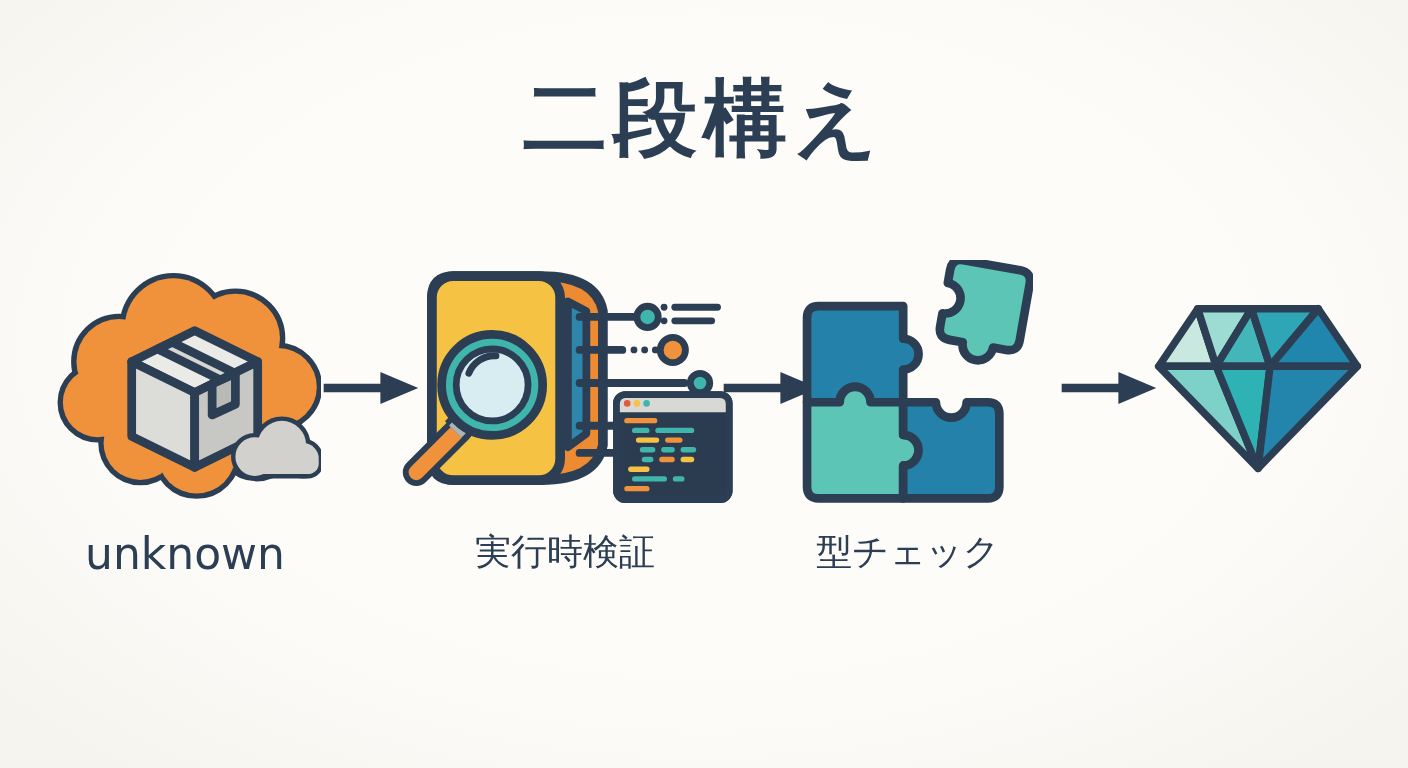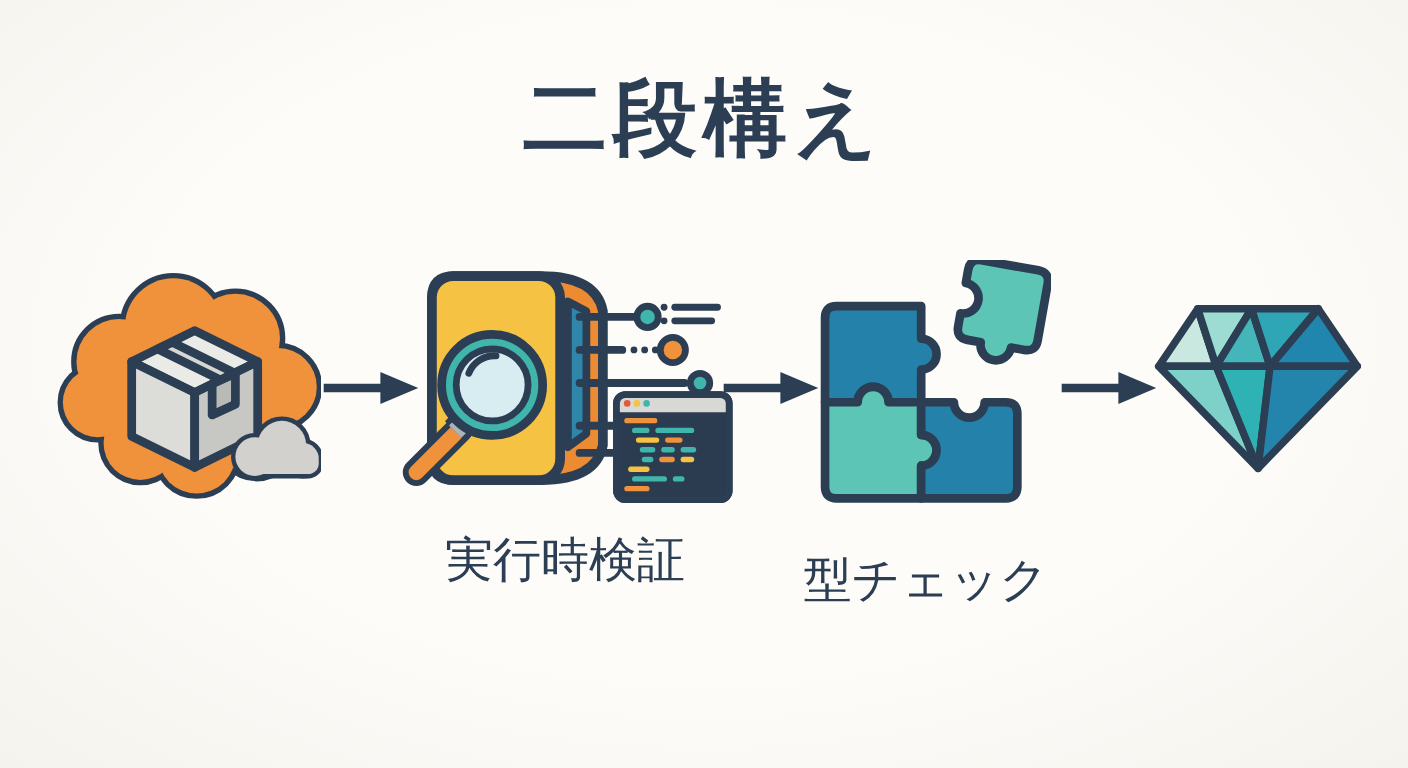--- a/index.html
+++ b/index.html
@@ -27,28 +27,28 @@
     align-items: center;
   }
   .stage .icon-box {
     height: 262px;
     display: flex;
     align-items: center;
     justify-content: center;
   }
   .stage .label {
     margin-top: 14px;
-    font-size: 48px;
+    font-size: 36px;
     font-weight: 500;
     color: #2C3E53;
     white-space: nowrap;
   }
   #stage-unknown       { left:  45px; width: 280px; }
   #stage-runtime       { left: 395px; width: 340px; }
-  #stage-typecheck     { left: 801px; width: 250px; gap: 20px; }
+  #stage-typecheck     { left: 783px; width: 250px; }
   #stage-safetype      { left: 1140px; width: 236px; }
   #stage-unknown .label { font-size: 44px; font-weight: 400; }
   .flow-arrow { position: absolute; top: 366px; }
   #arrow-1 { left: 318px; }
   #arrow-2 { left: 718px; }
   #arrow-3 { left: 1056px; }
 </style>
 </head>
 <body>
 
@@ -96,20 +96,21 @@
           <rect x="198" y="202" width="80" height="22" rx="11"></rect>
       </g>
       <g fill="#D2D1CE">
         <circle cx="212" cy="206" r="20"></circle>
           <circle cx="240" cy="194" r="25"></circle>
         <circle cx="262" cy="208" r="16"></circle>
           <rect x="198" y="202" width="80" height="22" rx="11"></rect>
       </g>
     </svg>
   </div>
+  <div class="label">unknown</div>
 </div>
 
 <svg class="flow-arrow" id="arrow-1" width="104" height="44" viewBox="0 0 110 44">
   <line x1="6" y1="22" x2="70" y2="22" stroke="#2C3E53" stroke-width="9"></line>
   <polygon points="66,5 106,22 66,39" fill="#2C3E53"></polygon>
 </svg>
 
 <div class="stage" id="stage-runtime">
   <div class="icon-box">
     <svg width="340" height="246" viewBox="0 0 350 252">

